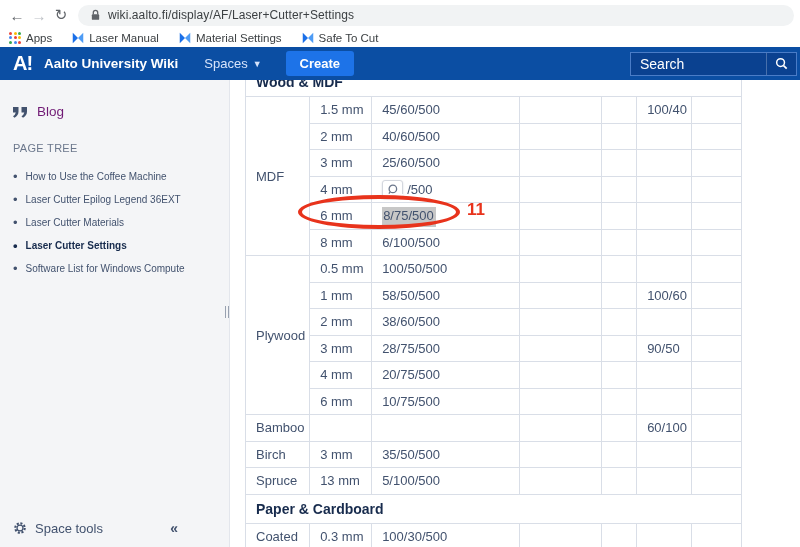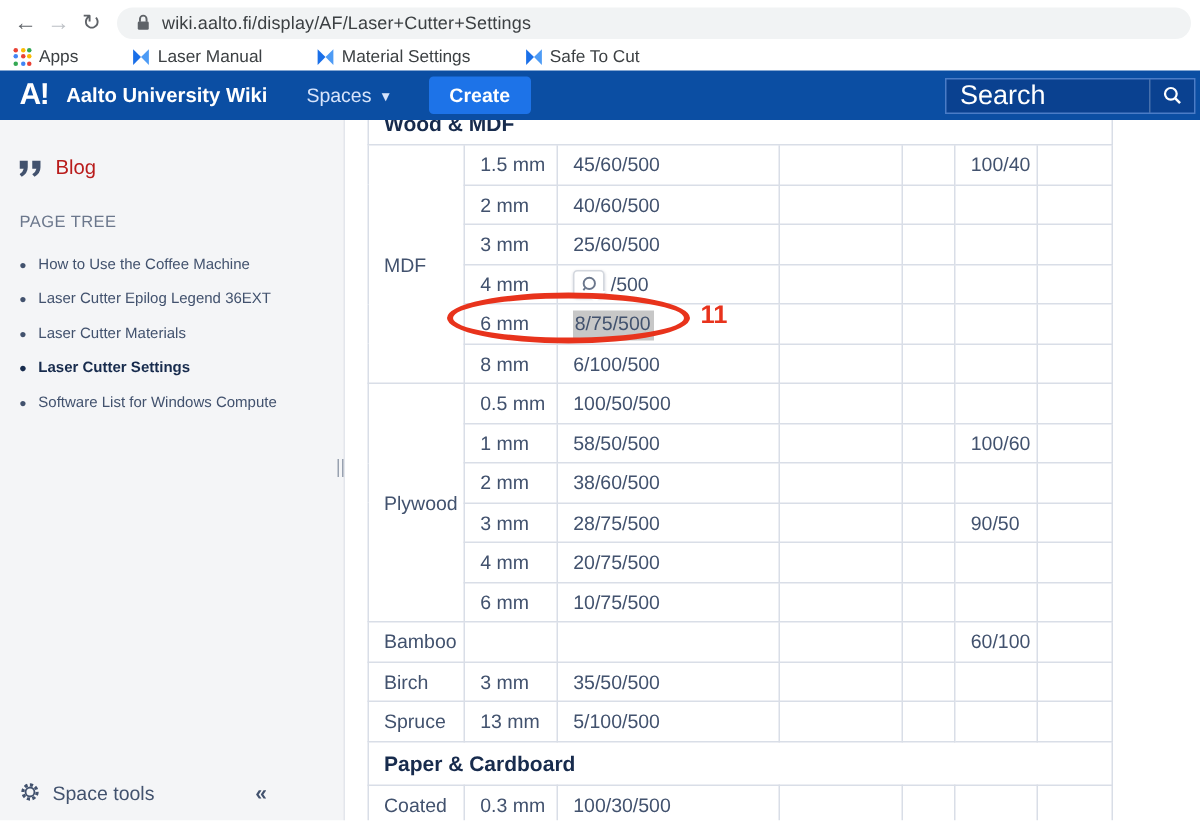--- a/index.html
+++ b/index.html
@@ -8,57 +8,57 @@
 
   
   .browser { height:47px; background:#fff; }
   .toolbar { height:28px; display:flex; align-items:center; padding:2px 6px 0 6px; }
   .nav-btn { width:22px; text-align:center; font-size:15px; color:#5f6368; cursor:pointer; }
   .nav-btn.disabled { color:#bdc1c6; }
   .url-pill { flex:1; height:21px; background:#f1f3f4; border-radius:11px;
     display:flex; align-items:center; padding:0 12px; margin-left:6px; }
   .lock-icon { margin-right:7px; display:flex; }
   .url-text { font-size:12px; color:#3c4043; letter-spacing:.1px; }
-  .bm-bar { height:19px; display:flex; align-items:center; padding-left:9px; gap:22px; }
+  .bm-bar { height:19px; display:flex; align-items:center; padding-left:9px; gap:6px; }
   .bm-item { display:flex; align-items:center; gap:5px; font-size:11.5px; color:#3c4043;
     margin-right:14px; cursor:pointer; }
   .apps-grid { display:grid; grid-template-columns:repeat(3,3px); grid-gap:1.5px; }
   .apps-grid span { width:3px; height:3px; border-radius:50%; }
   .conf-ic { display:flex; }
 
   
   .app-header { height:33px; background:#0b4ea3; display:flex; align-items:center;
     padding-left:13px; color:#fff; }
   .aalto-logo { font-weight:800; font-size:20px; letter-spacing:-1px; margin-right:12px; }
   .site-title { font-weight:bold; font-size:13.5px; margin-right:26px; }
   .spaces { font-size:13px; color:#d7e4fb; margin-right:24px; display:flex; align-items:center; gap:5px; cursor:pointer; }
   .spaces .chev { font-size:9px; }
   .create-btn { background:#1d73e8; color:#fff; font-weight:bold; font-size:13px;
     border:none; border-radius:3px; padding:5px 14px; cursor:pointer; }
   .search-box { margin-left:auto; margin-right:3px; width:167px; height:24px;
     background:#0a4190; border:1px solid #4a7cc7; display:flex; align-items:center;
     padding-left:9px; }
-  .search-label { font-size:18px; color:#fff; flex:1; }
+  .search-label { font-size:14px; color:#fff; flex:1; }
   .search-btn { width:30px; height:22px; display:flex; align-items:center; justify-content:center;
     border-left:1px solid rgba(255,255,255,.25); cursor:pointer; }
 
   
   .page-body { display:flex; height:467px; }
   .sidebar { width:230px; background:#f4f5f7; border-right:1px solid #e3e6ec;
     position:relative; flex-shrink:0; }
   .content { flex:1; position:relative; background:#fff; overflow:hidden; }
 
   
   .space-head { display:flex; align-items:center; gap:13px; margin:9px 0 0 26px; }
   .space-logo { width:42px; height:42px; border-radius:50%; background:#111; color:#fff;
     display:flex; flex-direction:column; align-items:center; justify-content:center;
     font-size:7.5px; font-weight:bold; line-height:8px; letter-spacing:.2px; }
   .space-name { font-size:14px; color:#505f79; }
   .blog-row { display:flex; align-items:center; gap:9px; margin:24px 0 0 13px;
-    font-size:13.5px; color:#b91c1c; cursor:pointer; }
+    font-size:13.5px; color:#701a75; cursor:pointer; }
   .quote-ic { display:flex; margin-top:2px; }
   .ptree-label { margin:23px 0 0 13px; font-size:11px; color:#6b778c; letter-spacing:.3px; }
   .tree { margin-top:11px; list-style:none; }
   .tree li { display:flex; gap:8px; padding:4px 10px 4px 13px; font-size:10px;
     color:#42526e; line-height:15px; cursor:pointer; }
   .tree li::before { content:"•"; color:#42526e; font-size:13px; }
   .tree li.current { font-weight:bold; color:#172b4d; }
   .tree li.current::before { color:#172b4d; }
   .resize-handle { position:absolute; right:-1px; top:226px; width:5px; height:12px;
     display:flex; gap:2px; cursor:col-resize; }

